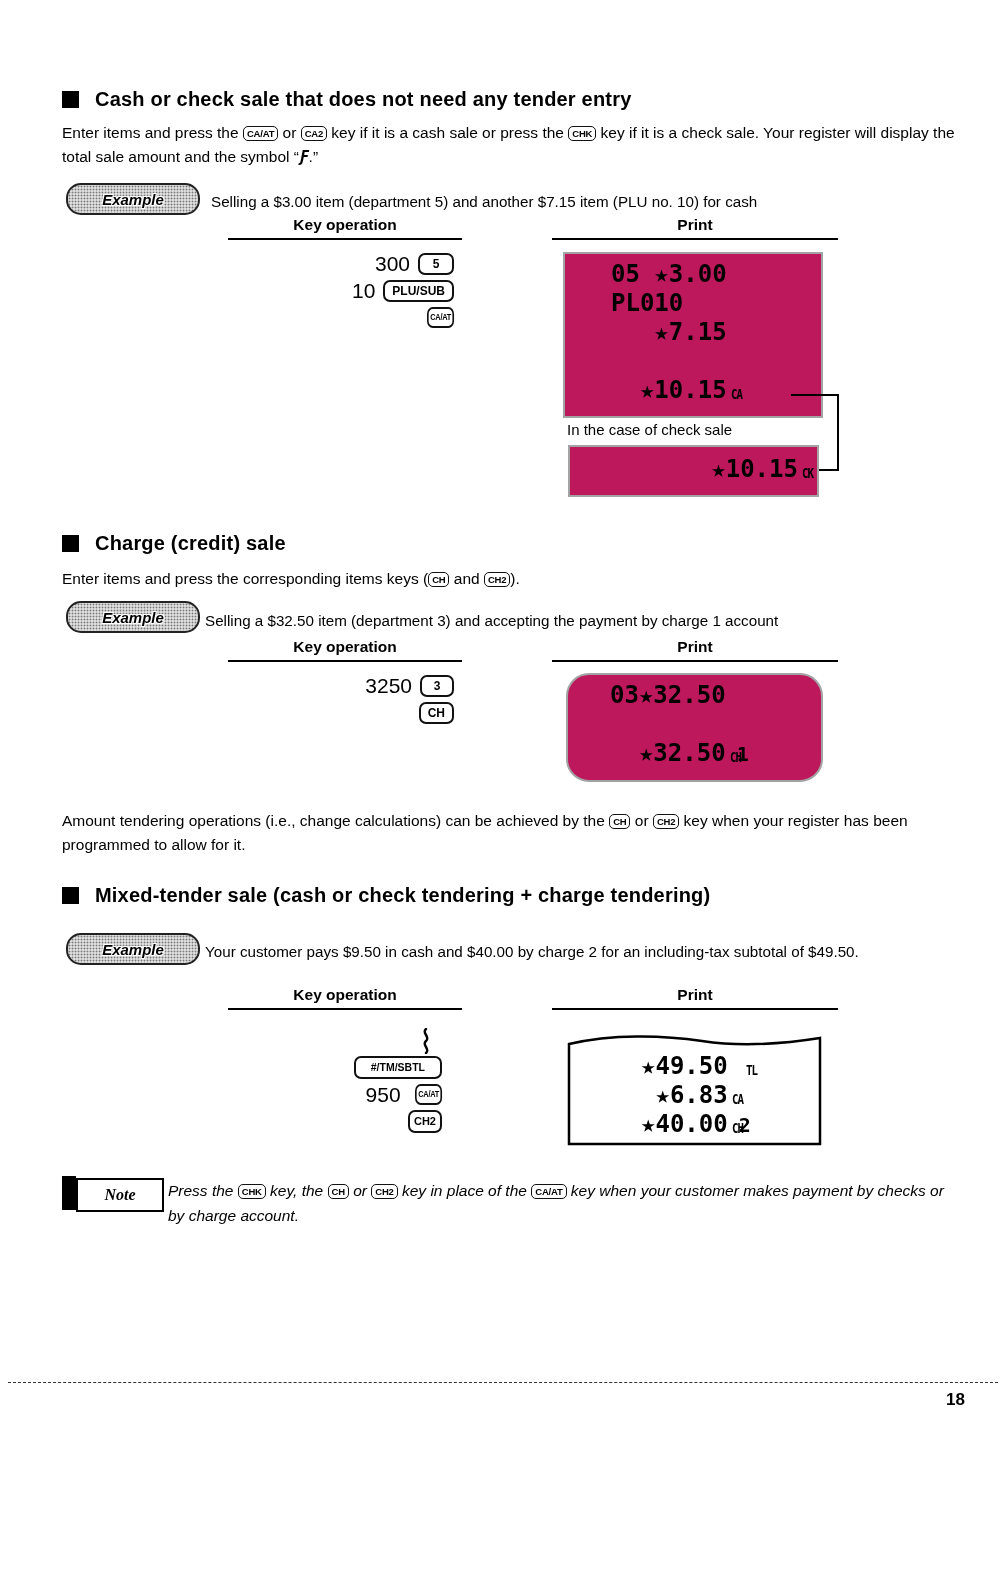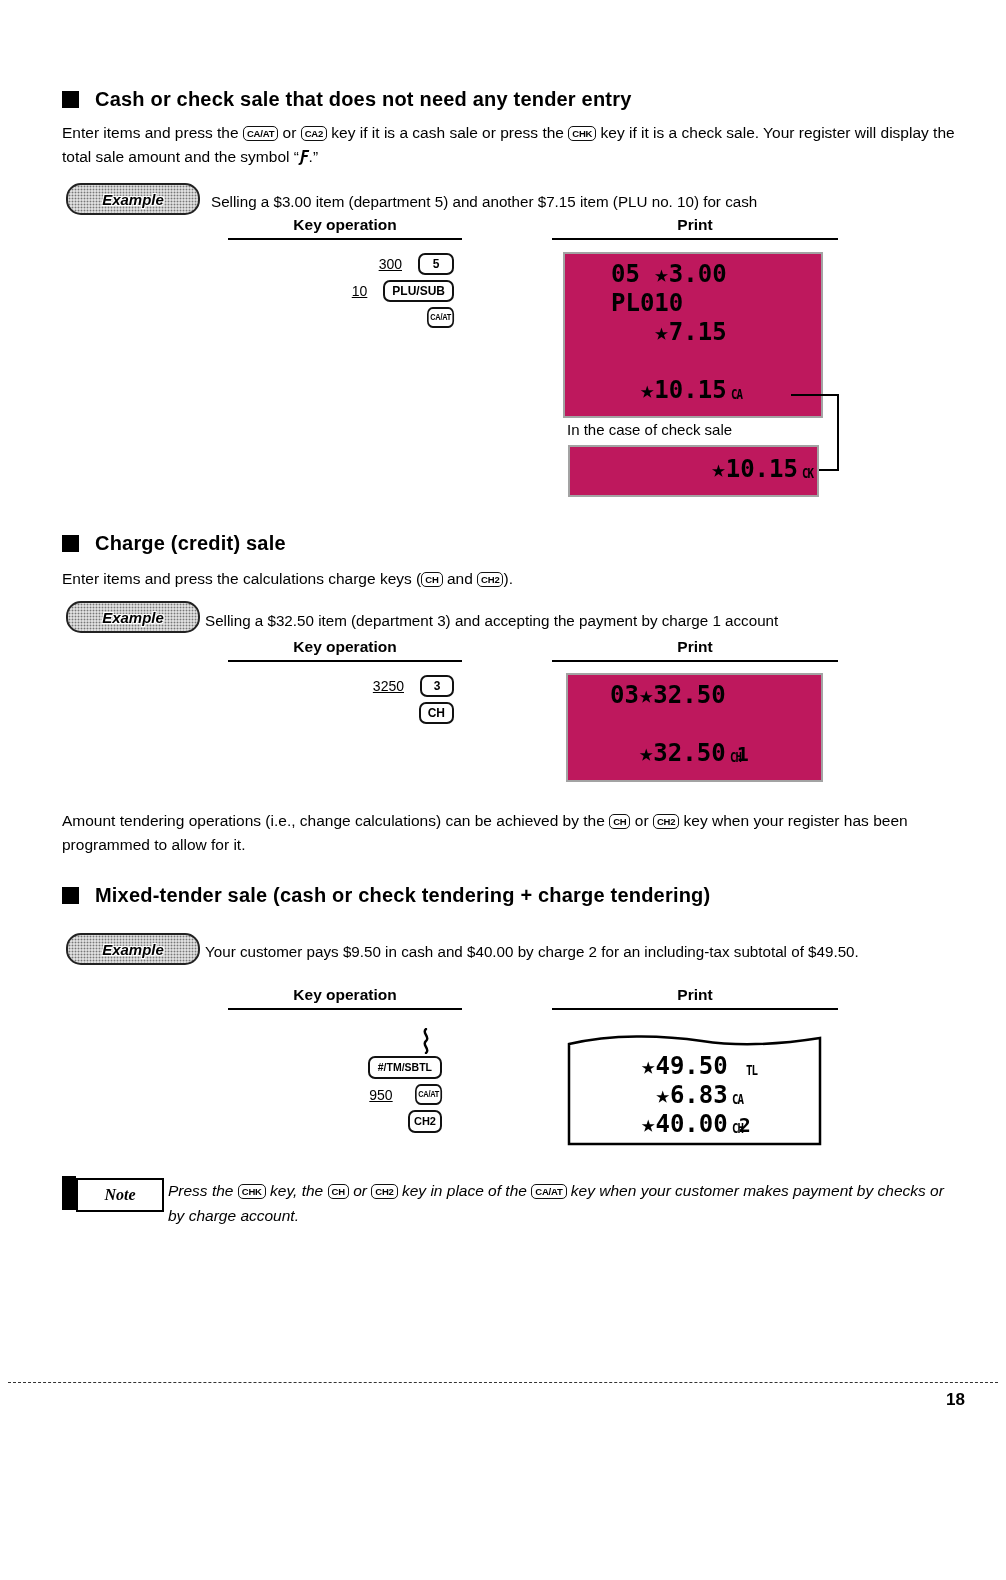--- a/index.html
+++ b/index.html
@@ -24,21 +24,21 @@
          display:flex;align-items:center;justify-content:center;
          font:bold italic 15px "Liberation Sans",sans-serif;
          text-shadow:1px 1px 0 #fff,-1px -1px 0 #fff,1px -1px 0 #fff,-1px 1px 0 #fff;}
   .exdesc{position:absolute;font-size:15.2px;line-height:23px;}
   
   .colhdr{position:absolute;text-align:center;font-weight:bold;font-size:15.5px;
           border-bottom:2px solid #000;padding-bottom:4px;}
   
   .kops{position:absolute;display:flex;flex-direction:column;}
   .krow{display:flex;justify-content:flex-end;align-items:center;height:27px;}
-  .kn{font-size:14px;margin-right:16px;line-height:1;text-decoration:underline;}
+  .kn{font-size:21px;margin-right:8px;line-height:1;}
   .kk{display:inline-flex;align-items:center;justify-content:center;border:2px solid #111;
       border-radius:7px;font:bold 12px/1 "Liberation Sans",sans-serif;
       padding:3px 7px;min-width:12px;background:#fff;white-space:nowrap;}
   .kk.cond{font-size:9px;padding:4px 2px;transform:scaleX(.82);transform-origin:right center;letter-spacing:-.3px;}
   .squig{display:flex;justify-content:flex-end;height:26px;margin-right:10px;}
   
   .receipt{position:absolute;border:2px solid #a3a3a3;box-sizing:border-box;background:#be185d;}
   .rline{height:29px;line-height:29px;}
   .ra{white-space:pre;font-family:"DejaVu Sans Mono",monospace;font-weight:bold;font-size:24px;}
   .rsuf{display:inline-block;font-family:"DejaVu Sans Mono",monospace;font-weight:bold;font-size:15px;
@@ -112,42 +112,42 @@
   <div class="receipt" style="left:568px;top:445px;width:251px;height:52px;padding:8px 0 0 78px;text-align:right;">
     <div class="rline"><span class="ra">★10.15</span><span class="rsuf">CK</span></div>
   </div>
 
   <div class="shead" style="left:62px;top:532px;">
     <span class="sq"></span>
     <span>Charge (credit) sale</span>
   </div>
 
   <div class="para" style="left:62px;top:567px;width:903px;">
-    <span class="seg">Enter items and press the calculations charge keys (</span><span class="ik">CH</span><span class="seg"> and </span><span class="ik">CH2</span><span class="seg">).</span>
+    <span class="seg">Enter items and press the corresponding items keys (</span><span class="ik">CH</span><span class="seg"> and </span><span class="ik">CH2</span><span class="seg">).</span>
   </div>
 
   <div class="badge" style="left:66px;top:601px;">
     <span>Example</span>
   </div>
   <div class="exdesc" style="left:205px;top:609px;white-space:nowrap;">Selling a $32.50 item (department 3) and accepting the payment by charge 1 account</div>
 
   <div class="colhdr" style="left:228px;top:638px;width:234px;">Key operation</div>
   <div class="colhdr" style="left:552px;top:638px;width:286px;">Print</div>
 
   <div class="kops" style="left:240px;top:672px;width:214px;">
     <div class="krow">
       <span class="kn">3250</span>
       <span class="kk" style="padding:3px 9px;">3</span>
     </div>
     <div class="krow">
       <span class="kk">CH</span>
     </div>
   </div>
 
-  <div class="receipt" style="left:566px;top:673px;width:257px;height:109px;padding:6px 0 0 42px;">
+  <div class="receipt" style="left:566px;top:673px;width:257px;height:109px;padding:6px 0 0 42px;border-radius:23px;">
     <div class="rline"><span class="ra">03★32.50</span></div>
     <div class="rline"></div>
     <div class="rline"><span class="ra">  ★32.50</span><span class="rsuf">CH</span><span class="rdig">1</span></div>
   </div>
 
   <div class="para" style="left:62px;top:809px;width:903px;">
     <span class="seg">Amount tendering operations (i.e., change calculations) can be achieved by the </span><span class="ik">CH</span><span class="seg"> or </span><span class="ik">CH2</span><span class="seg"> key when your register has been programmed to allow for it.</span>
   </div>
 
   <div class="shead" style="left:62px;top:884px;">
@@ -163,21 +163,21 @@
   <div class="colhdr" style="left:228px;top:986px;width:234px;">Key operation</div>
   <div class="colhdr" style="left:552px;top:986px;width:286px;">Print</div>
 
   <div class="kops" style="left:240px;top:1028px;width:202px;">
     <div class="squig">
       <svg width="12" height="26" viewBox="0 0 12 26">
           <path d="M6,1 C1,5 11,9 6,13 C1,17 11,21 6,25" fill="none" stroke="#000" stroke-width="2.4" stroke-linecap="round"></path>
         </svg>
     </div>
     <div class="krow">
-      <span class="kk" style="font-size:10.5px;padding:4px 8px;margin-left:38px;">#/TM/SBTL</span>
+      <span class="kk" style="font-size:10.5px;padding:4px 15px;margin-left:38px;">#/TM/SBTL</span>
     </div>
     <div class="krow">
       <span class="kn">950</span>
       <span class="kk cond">CA/AT</span>
     </div>
     <div class="krow">
       <span class="kk" style="font-size:11px;padding:4px 4px;">CH2</span>
     </div>
   </div>
 

